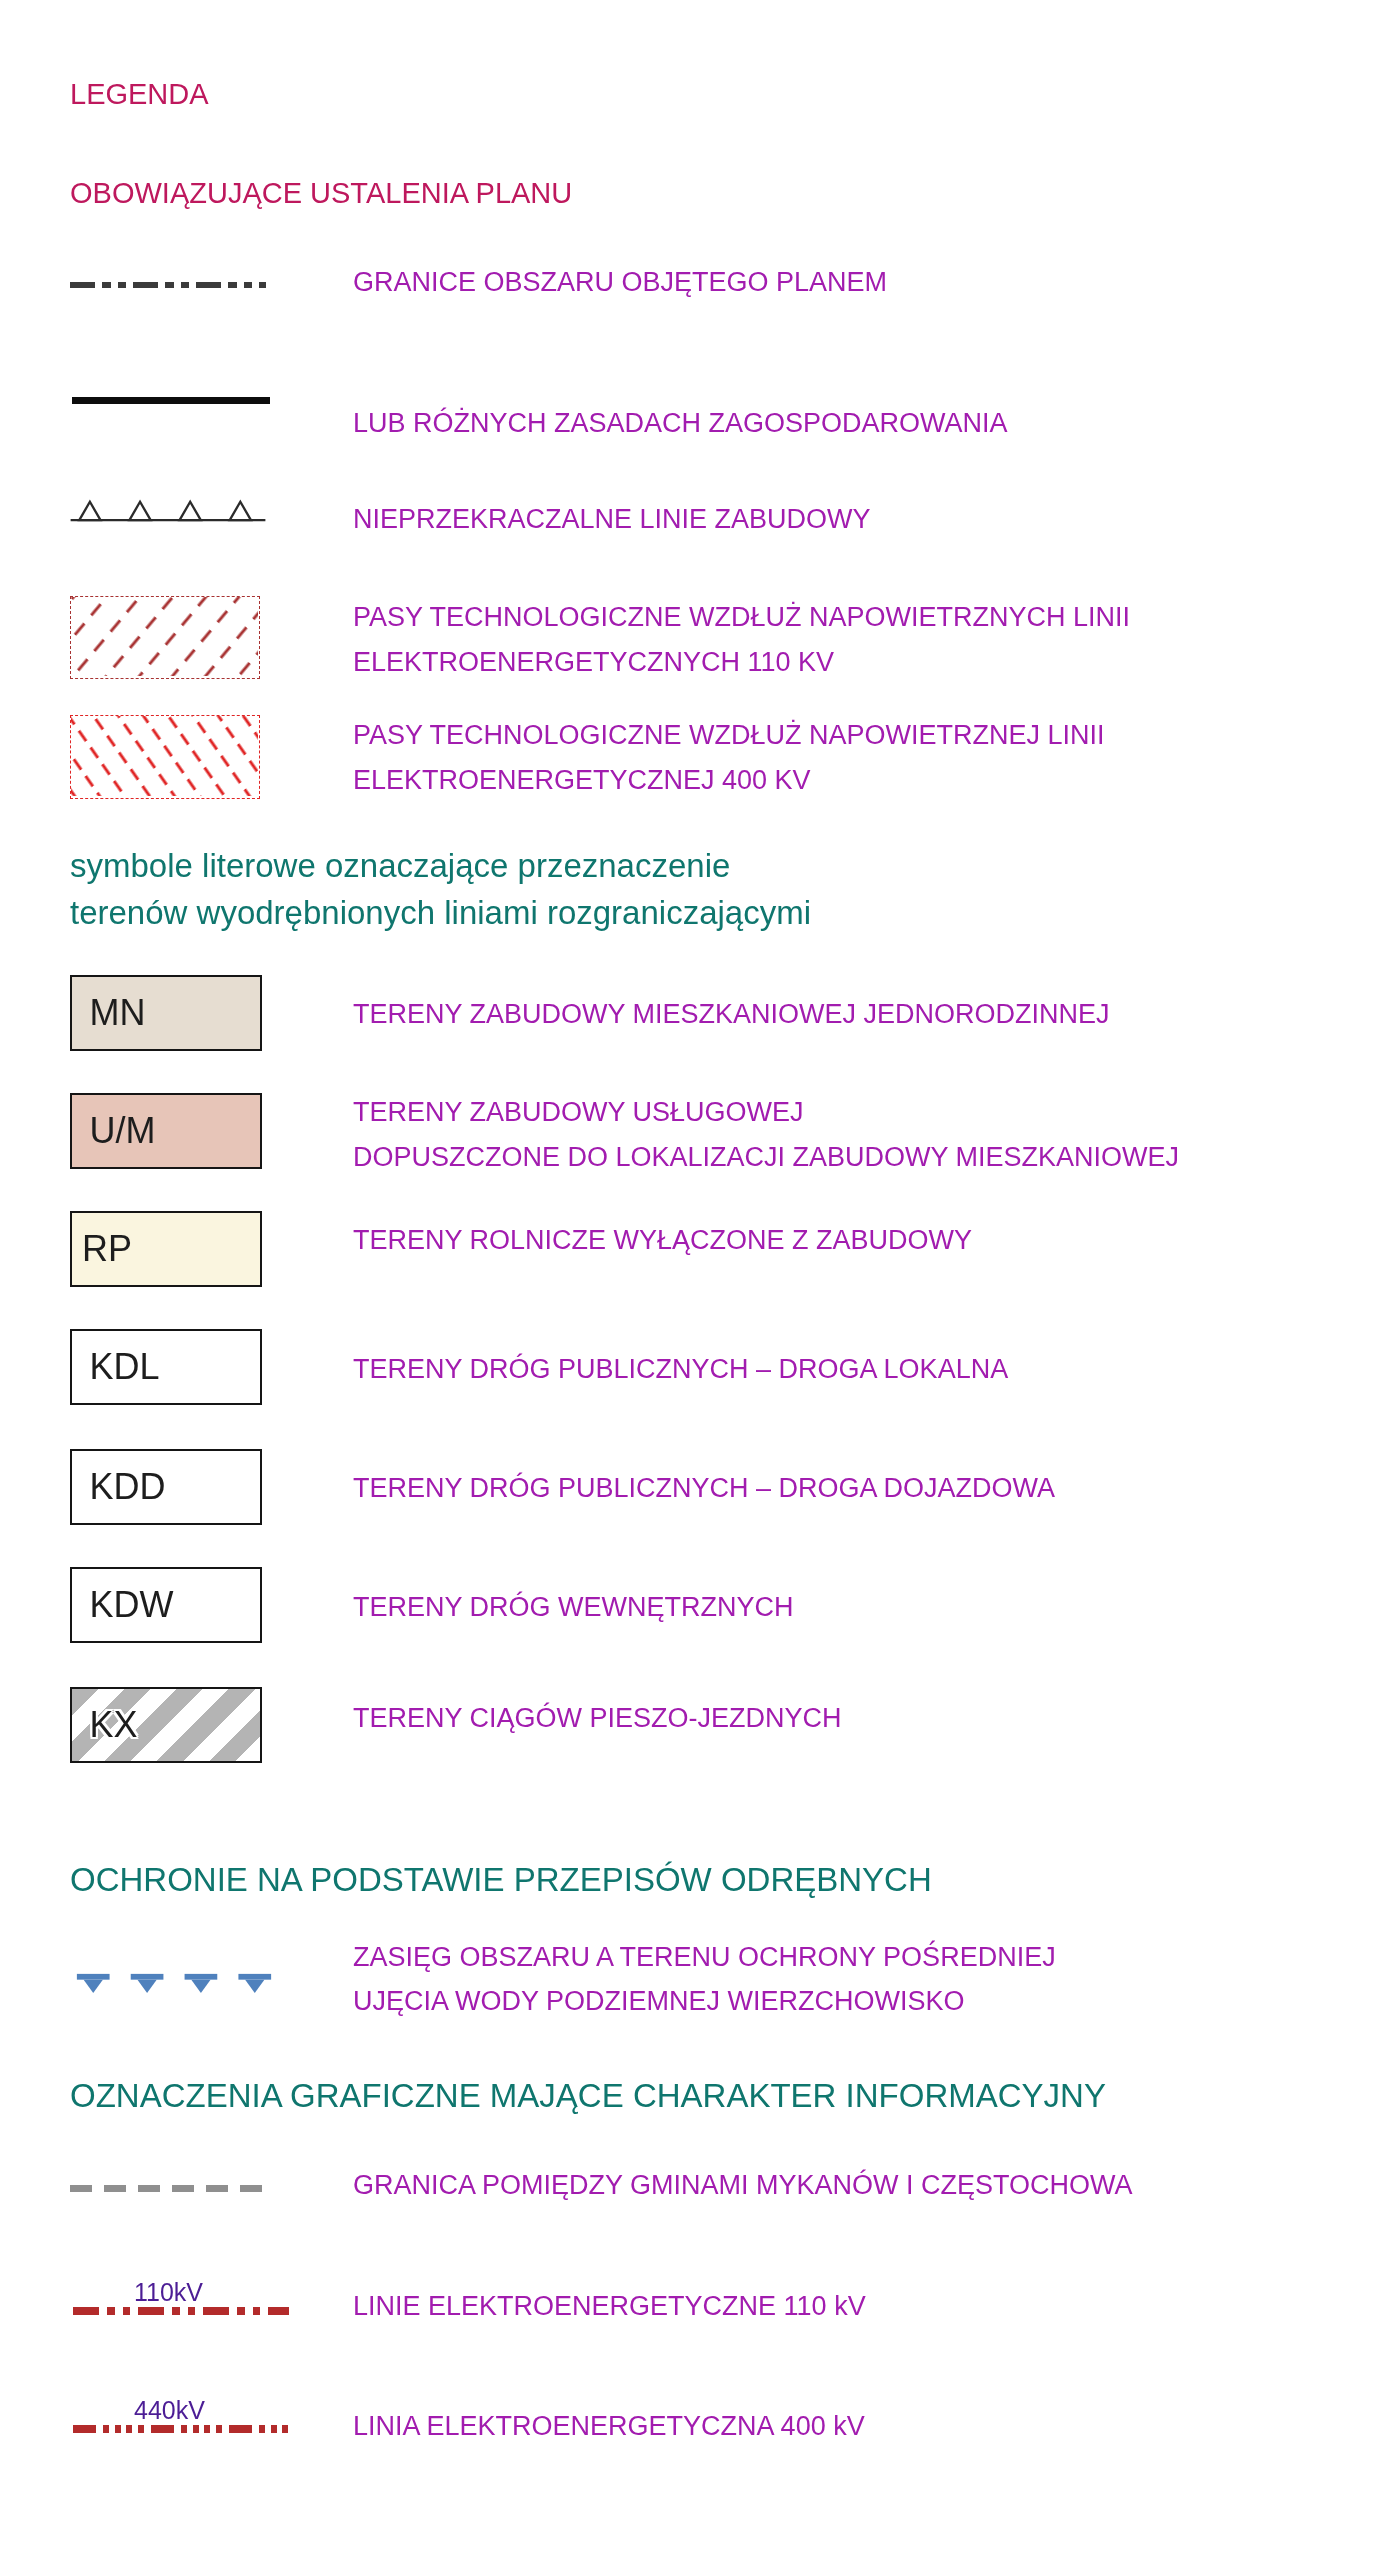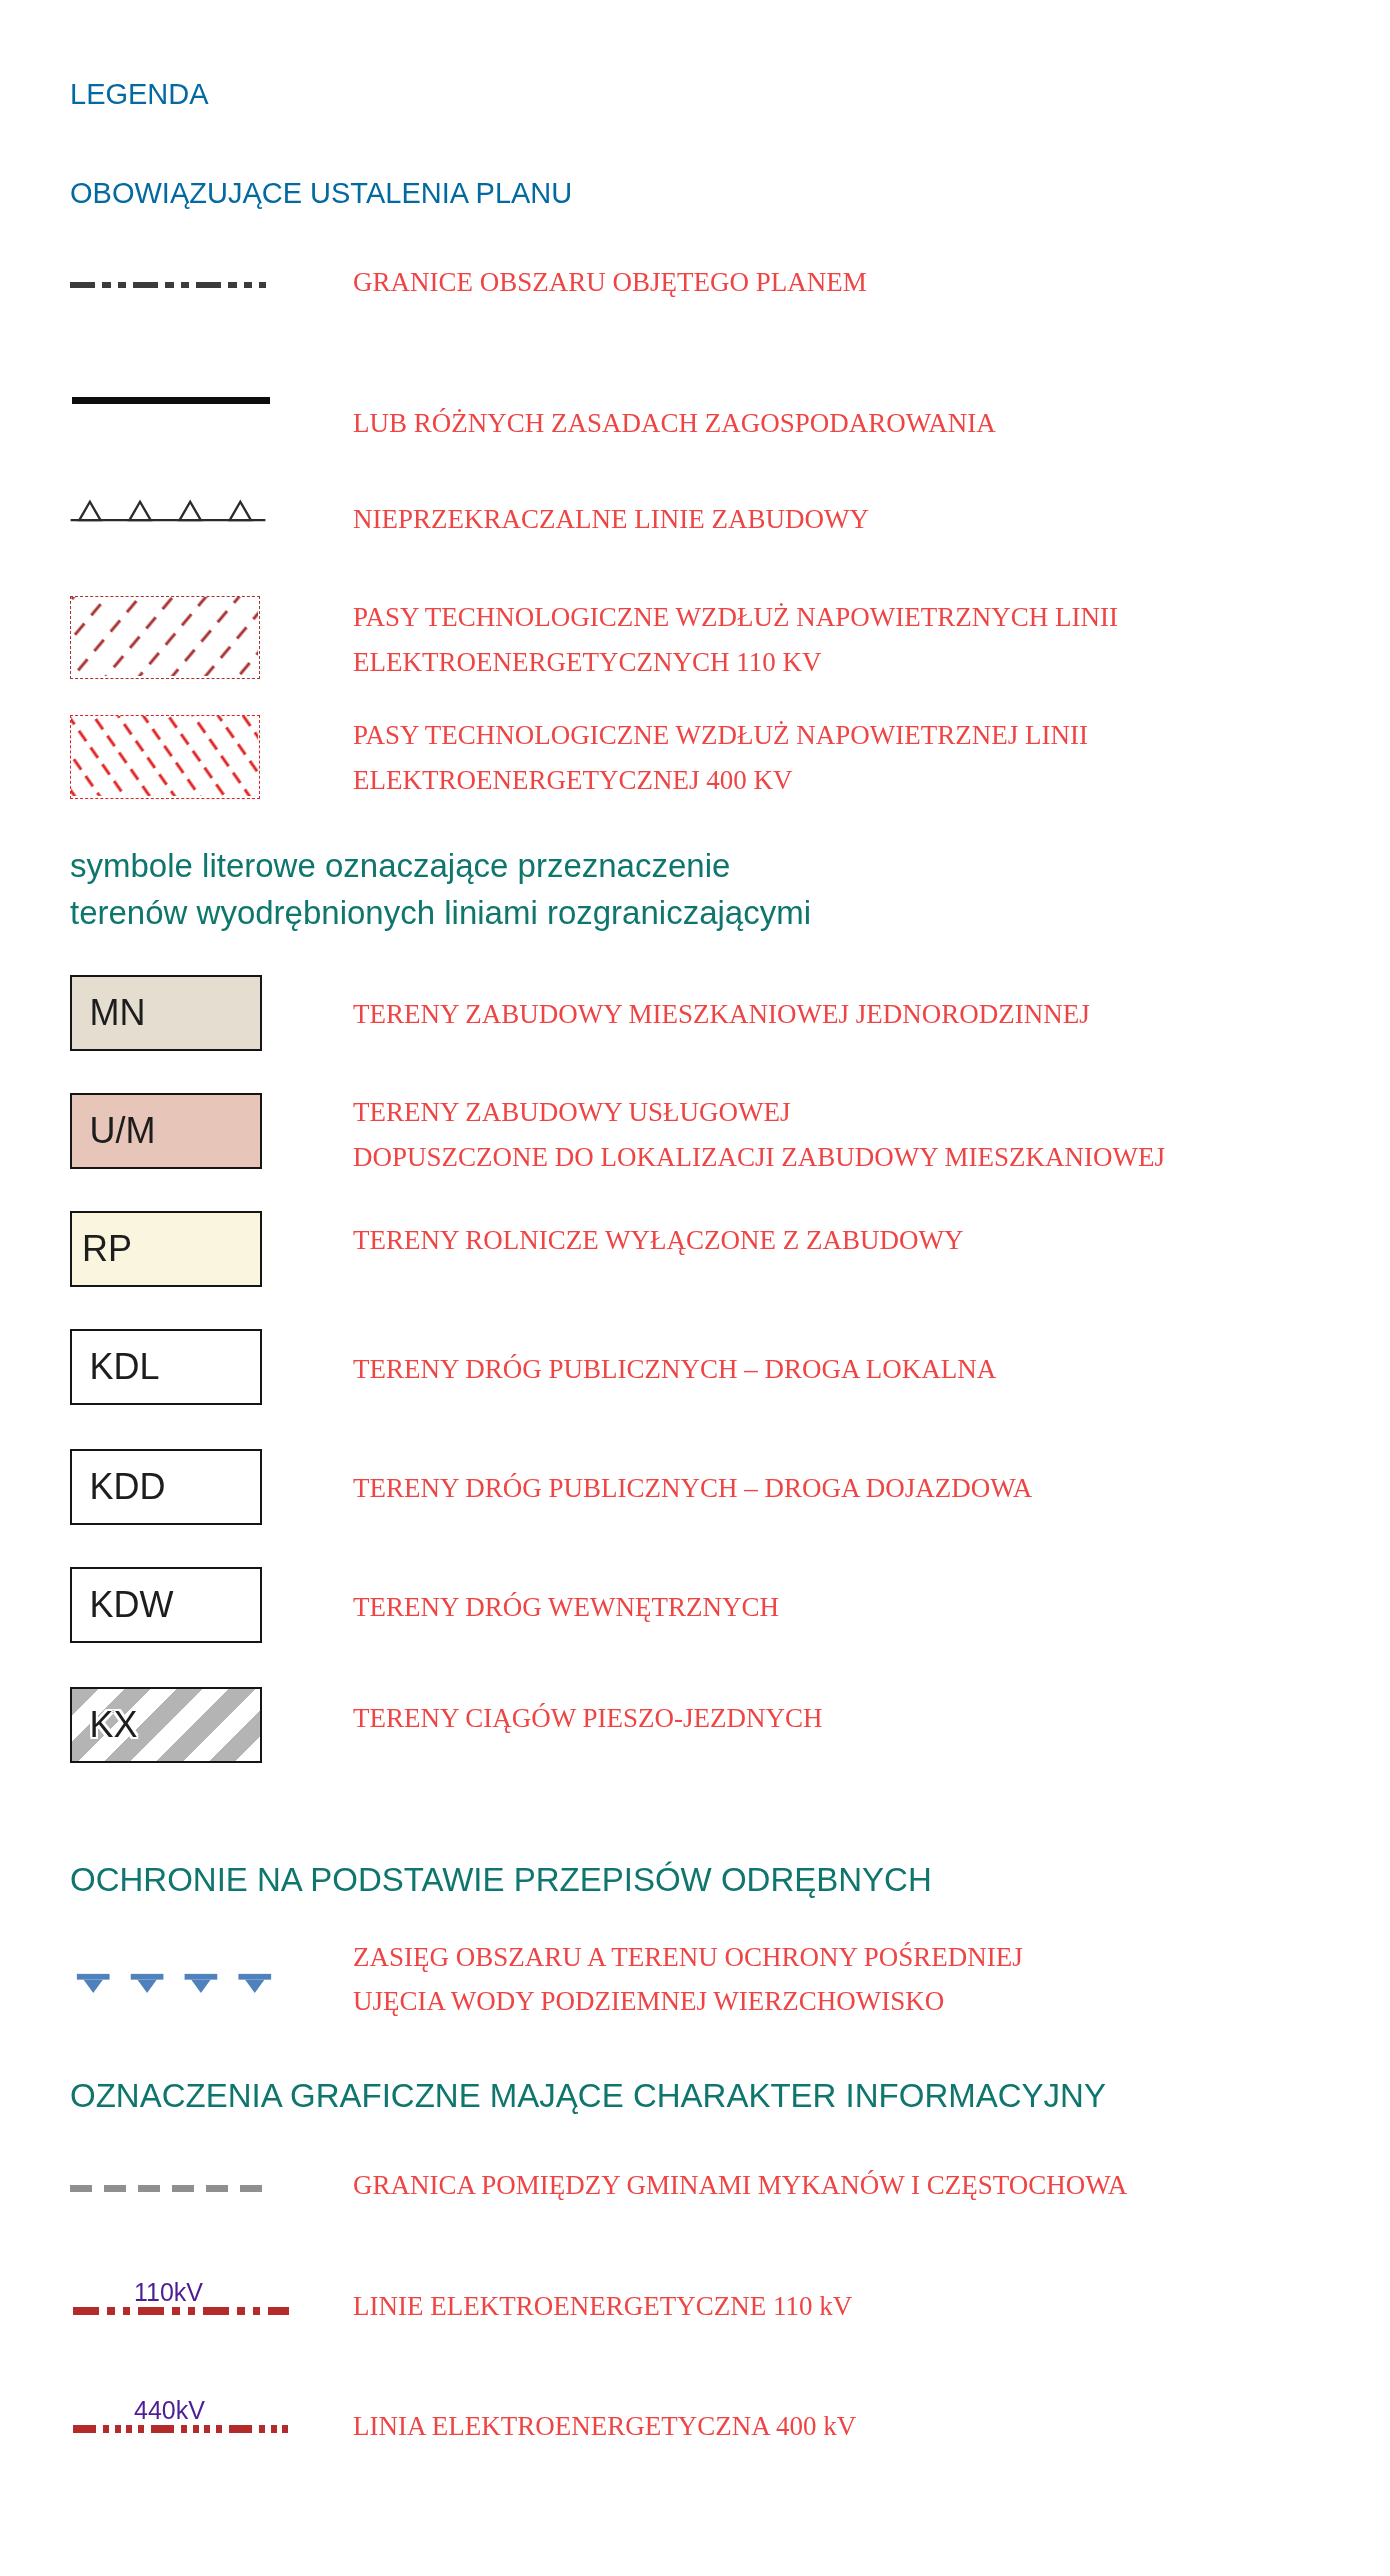--- a/index.html
+++ b/index.html
@@ -1,22 +1,22 @@
 <!DOCTYPE html>
 <html lang="pl"><head>
 <meta charset="utf-8">
 <title>LEGENDA</title>
 <style>
   html,body{margin:0;padding:0;background:#ffffff;}
   .page{position:relative;width:1391px;height:2576px;background:#ffffff;
         font-family:"Liberation Sans","DejaVu Sans",sans-serif;color:#141414;overflow:hidden;}
   .abs{position:absolute;}
-  .h1{font-size:29px;white-space:nowrap;color:#0369a1;}
+  .h1{font-size:29px;white-space:nowrap;color:#be185d;}
   .h2{font-size:33px;white-space:nowrap;color:#0f766e;}
-  .desc{font-size:27px;white-space:nowrap;color:#ef4444;font-family:Liberation Serif, serif;}
+  .desc{font-size:27px;white-space:nowrap;color:#a21caf;}
   
   .line-granice{left:70px;width:196px;height:5.8px;
     background:repeating-linear-gradient(90deg,#3b3b3b 0 25px,transparent 25px 32px,#3b3b3b 32px 41px,transparent 41px 48px,#3b3b3b 48px 56px,transparent 56px 63px);}
   .line-solid{left:72px;width:198px;height:6.8px;background:#0d0d0d;}
   .line-commune{left:70px;width:200px;height:6.8px;
     background:repeating-linear-gradient(90deg,#8f8f8f 0 22.3px,transparent 22.3px 34px);}
   .line-110{left:73px;width:216px;height:7.8px;
     background:repeating-linear-gradient(90deg,#b32b2b 0 26px,transparent 26px 34px,#b32b2b 34px 42px,transparent 42px 50px,#b32b2b 50px 57px,transparent 57px 65px);}
   .line-400{left:73px;width:219px;height:7.8px;
     background:repeating-linear-gradient(90deg,#b32b2b 0 23px,transparent 23px 30px,#b32b2b 30px 36px,transparent 36px 42px,#b32b2b 42px 48px,transparent 48px 53px,#b32b2b 53px 59px,transparent 59px 65px,#b32b2b 65px 71px,transparent 71px 78px);}

